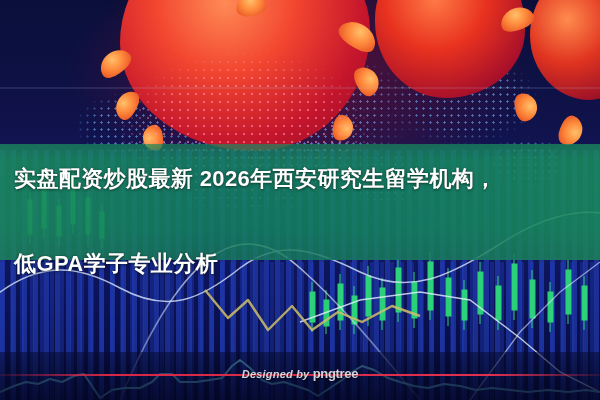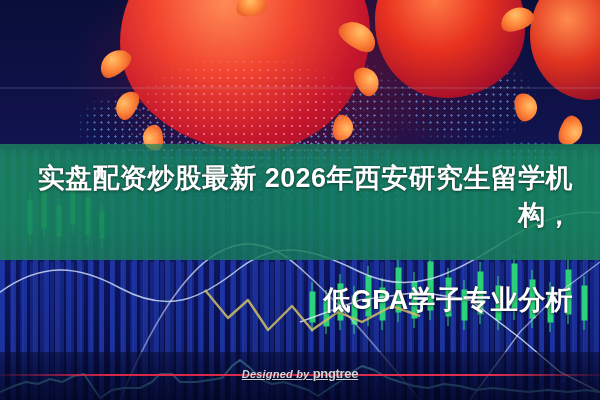--- a/index.html
+++ b/index.html
@@ -90,22 +90,22 @@
   #green-band-tint{
     top:144px;height:116px;
     background:linear-gradient(90deg,
       rgba(40,150,90,.30) 0%, rgba(20,130,100,.12) 35%,
       rgba(25,140,95,.22) 70%, rgba(35,150,85,.30) 100%);
   }
 
   
   #headline{
     position:absolute;left:0;right:13px;top:160px;
-    text-align:right;color:#fff;
-    font-size:27px;font-weight:bold;line-height:37px;
+    text-align:left;color:#fff;
+    font-size:22px;font-weight:bold;line-height:37px;
     letter-spacing:.4px;
     text-shadow:0 1px 3px rgba(0,20,10,.55), 0 0 1px rgba(0,0,0,.6);
     padding:0 14px;box-sizing:border-box;
   }
   #headline .l2{display:block;margin-top:48px;}
 
   
   #bottom-panel{
     top:352px;height:48px;
     background:linear-gradient(180deg, rgba(6,10,48,.55) 0%, rgba(3,6,36,.85) 100%);
@@ -114,21 +114,20 @@
     position:absolute;left:0;right:0;top:374px;height:2px;
     background:linear-gradient(90deg,rgba(200,30,60,.15) 0%,rgba(225,40,70,.95) 18%,rgba(235,50,80,.95) 82%,rgba(200,30,60,.15) 100%);
   }
 
   
   #watermark{
     position:absolute;left:0;right:0;top:366px;text-align:center;
     color:rgba(255,255,255,.82);
     font-size:11px;font-style:italic;font-weight:bold;letter-spacing:.2px;
     text-shadow:0 1px 2px rgba(0,0,0,.7);
-    text-decoration:underline;
   }
   #watermark .pt{font-style:normal;font-size:13px;letter-spacing:-.3px;}
 
   svg{position:absolute;inset:0;width:600px;height:400px;overflow:visible;}
 </style>
 </head>
 <body>
 
 <div id="stage">
 

